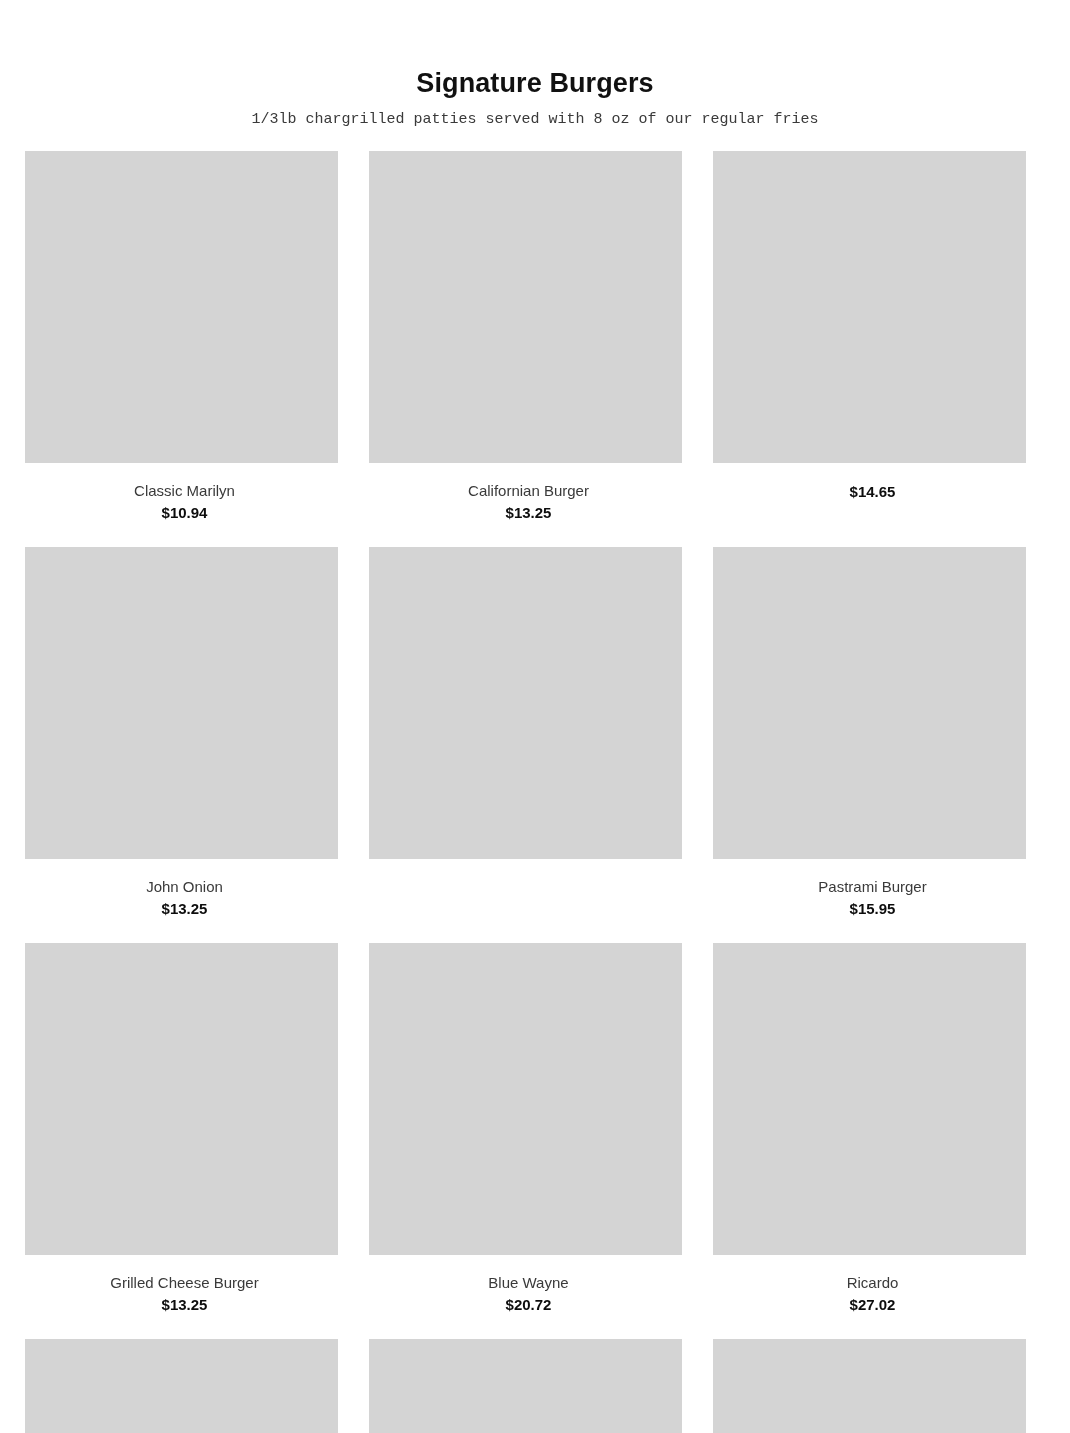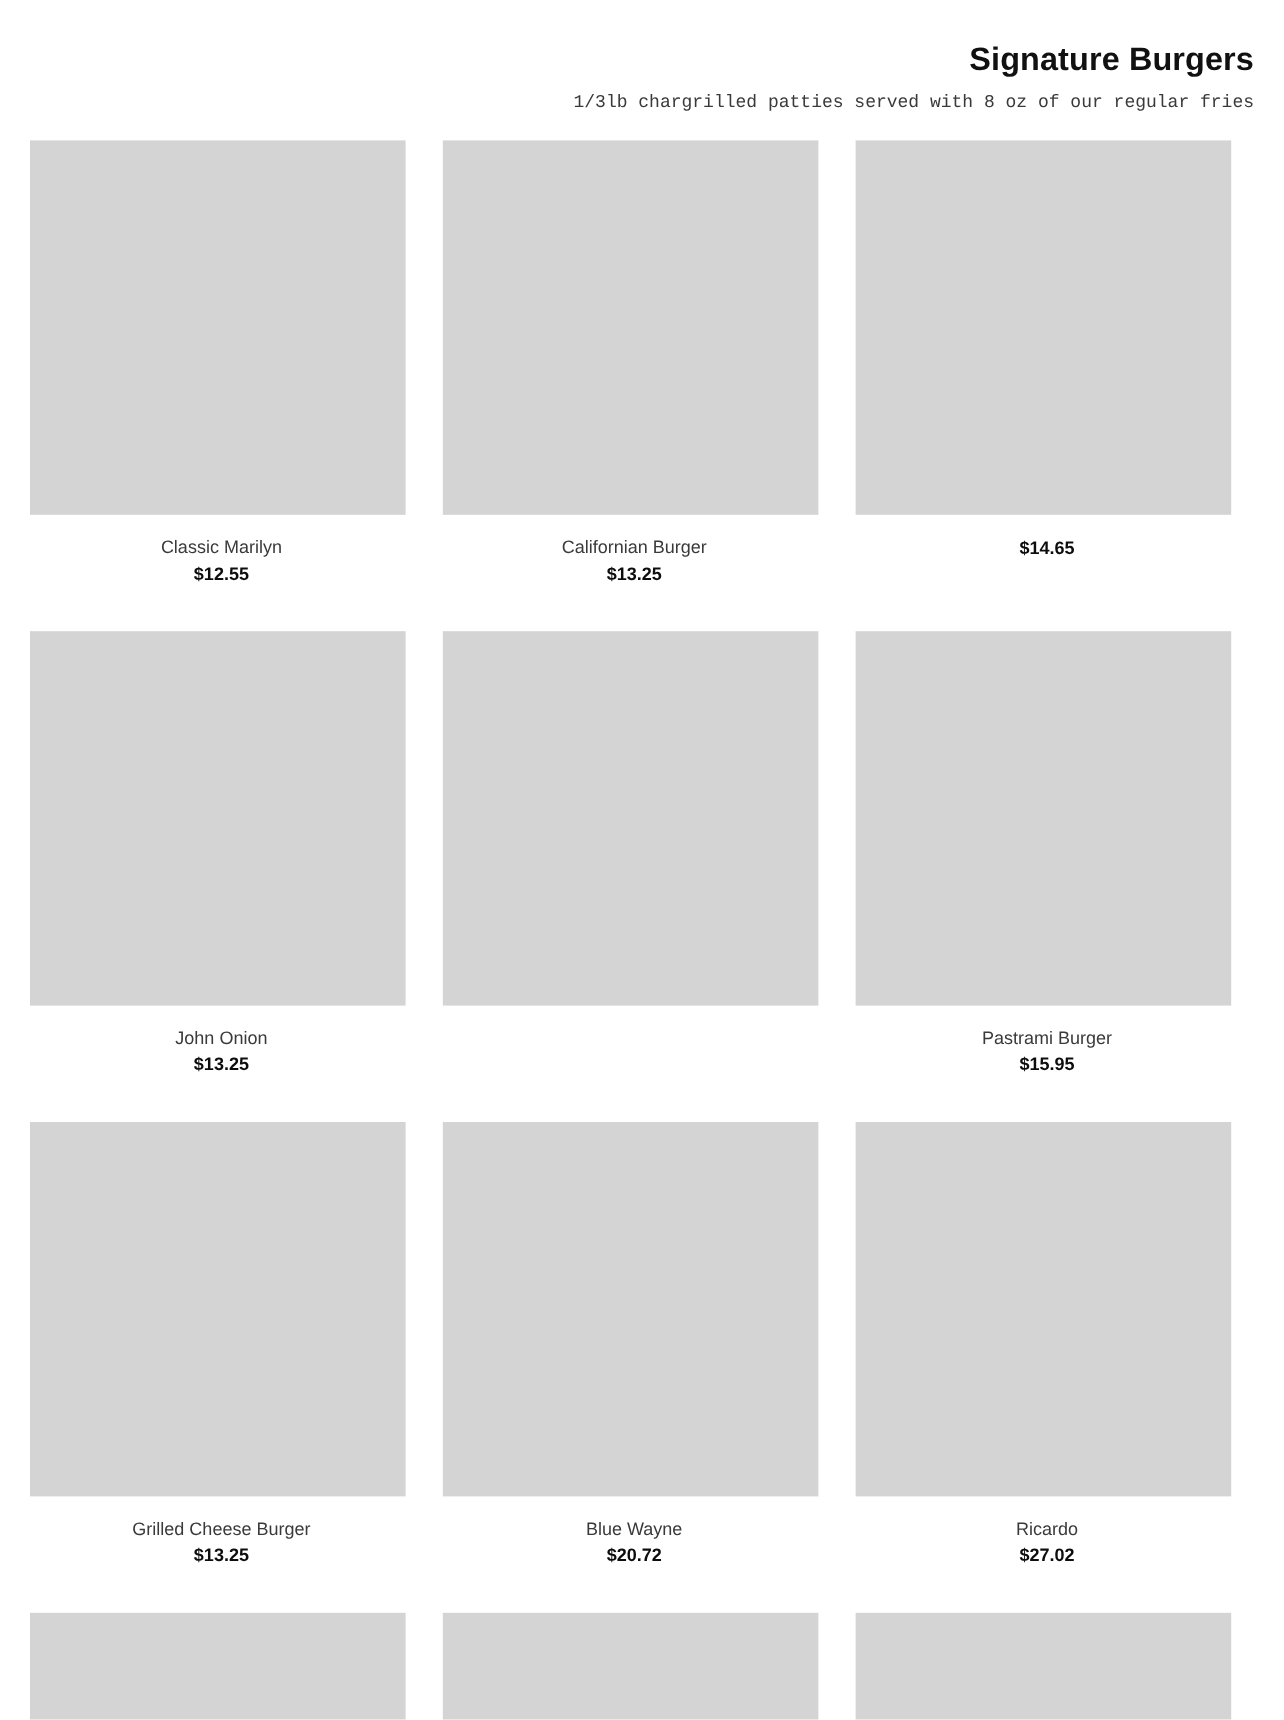--- a/index.html
+++ b/index.html
@@ -18,22 +18,22 @@
   .page {
     width: 1070px;
     height: 1433px;
     position: relative;
     box-sizing: border-box;
     padding: 0 25px;
     overflow: hidden;
   }
 
   .menu-header {
-    text-align: right;
-    padding-top: 32px;
+    text-align: center;
+    padding-top: 66px;
   }
 
   .menu-title {
     font-size: 27px;
     font-weight: bold;
     color: #111111;
     letter-spacing: 0.1px;
     line-height: 34px;
     margin: 0;
   }
@@ -50,21 +50,21 @@
   .menu-grid {
     margin-top: 20px;
     display: grid;
     grid-template-columns: repeat(3, 313px);
     column-gap: 31px;
     row-gap: 0px;
   }
 
   .menu-card {
     width: 319px;
-    margin-bottom: 15px;
+    margin-bottom: 2px;
   }
 
   .card-image {
     width: 313px;
     height: 312px;
     background-color: #d4d4d4;
     display: block;
   }
 
   .card-caption {
@@ -99,21 +99,21 @@
     <h1 class="menu-title">Signature Burgers</h1>
     <p class="menu-subtitle">1/3lb chargrilled patties served with 8 oz of our regular fries</p>
   </div>
 
   <div class="menu-grid">
 
     <div class="menu-card">
       <div class="card-image"></div>
       <div class="card-caption">
         <span class="card-name">Classic Marilyn</span>
-        <span class="card-price">$12.55</span>
+        <span class="card-price">$10.94</span>
       </div>
     </div>
 
     <div class="menu-card">
       <div class="card-image"></div>
       <div class="card-caption">
         <span class="card-name">Californian Burger</span>
         <span class="card-price">$13.25</span>
       </div>
     </div>

